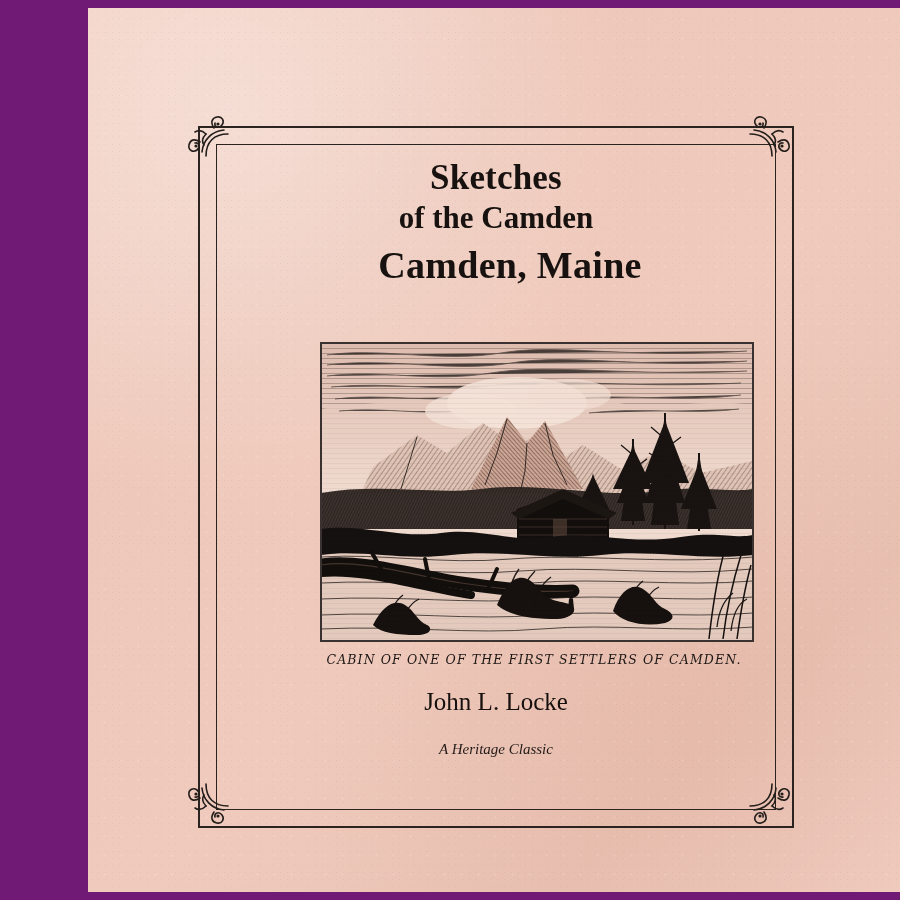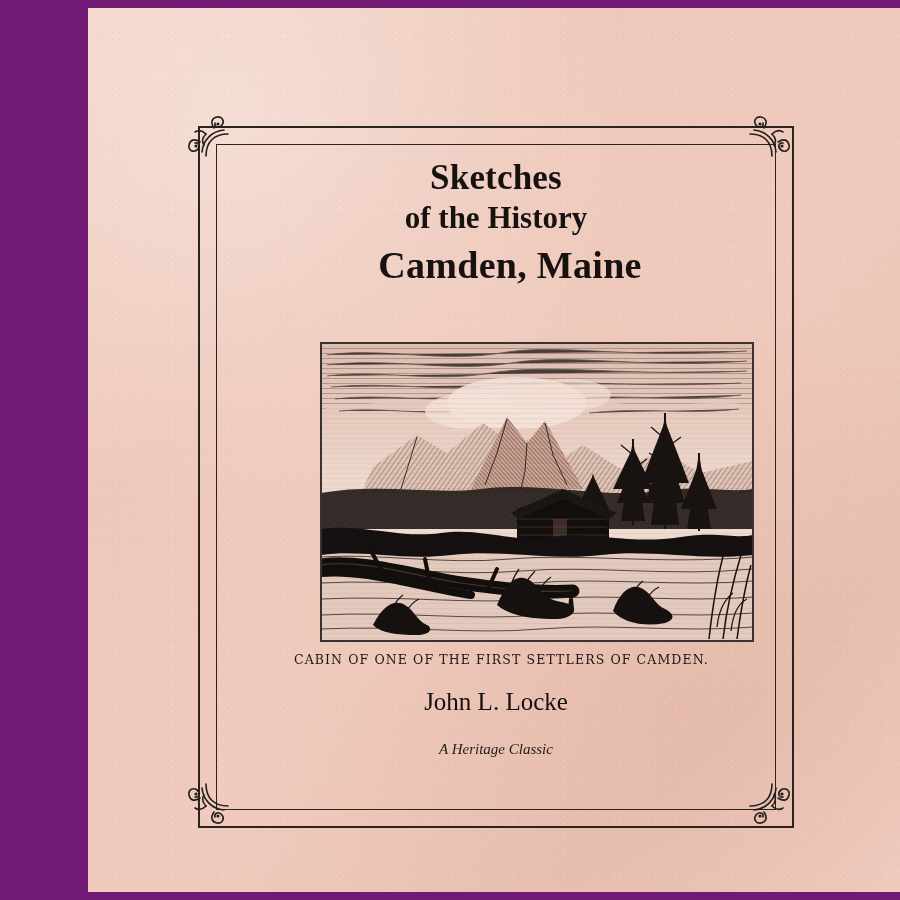--- a/index.html
+++ b/index.html
@@ -130,26 +130,27 @@
     border: 1px solid #3a3230;
     overflow: hidden;
   }
   #illustration svg { display: block; }
 
   #caption {
     position: absolute;
     left: 206px;
     top: 644px;
     width: 480px;
-    text-align: left;
+    text-align: center;
     font-family: "DejaVu Serif", serif;
     font-size: 12.5px;
     letter-spacing: 1.1px;
     color: #1d1715;
     white-space: nowrap;
+    font-style: italic;
   }
 
   #author {
     position: absolute;
     left: 128px;
     top: 680px;
     width: 560px;
     text-align: center;
     font-size: 25px;
     color: #15100e;
@@ -228,21 +229,21 @@
           <path d="M22 22 C18 18 14 18 11 20"></path>
           <path d="M22 22 C18 26 18 30 20 33"></path>
         </g>
         <circle cx="12" cy="34" r="1.6" fill="#241e1b"></circle>
         <circle cx="34" cy="12" r="1.6" fill="#241e1b"></circle>
       </svg>
     </div>
 
     <div id="title-block">
       <div class="t-line1">Sketches</div>
-      <div class="t-line2">of the History</div>
+      <div class="t-line2">of the Camden</div>
       <div class="t-line4">Camden, Maine</div>
     </div>
 
     <div id="illustration">
       <svg viewBox="0 0 432 298" width="432" height="298" aria-hidden="true">
         <defs>
           <linearGradient id="sky" x1="0" y1="0" x2="0" y2="1">
             <stop offset="0%" stop-color="#ddbcae"></stop>
             <stop offset="55%" stop-color="#f2ddd2"></stop>
             <stop offset="100%" stop-color="#e7d0c4"></stop>

